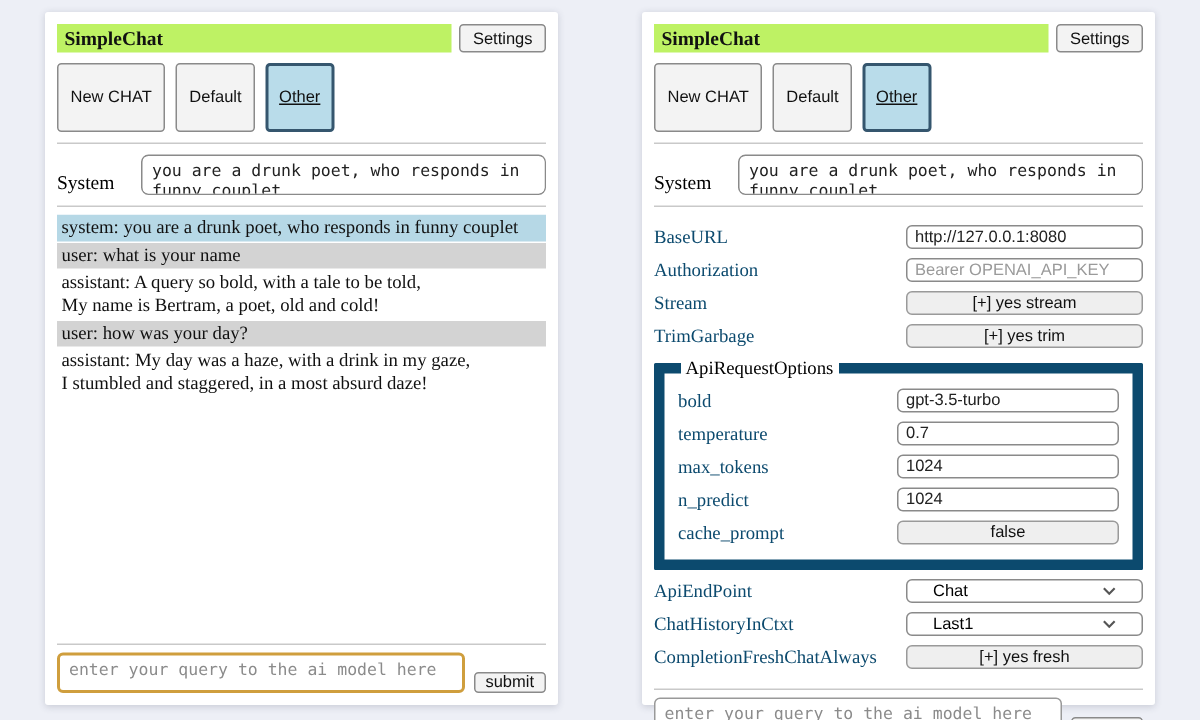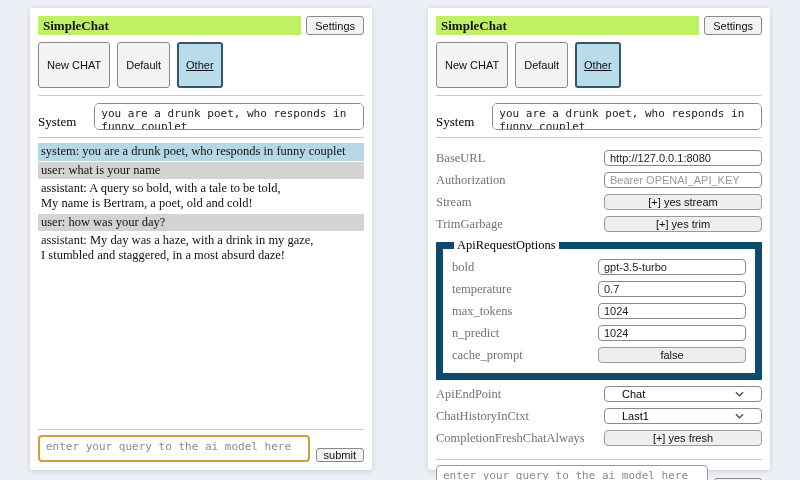--- a/index.html
+++ b/index.html
@@ -36,21 +36,21 @@
   
   .footer{margin-top:auto;}
   .query-row{display:flex;gap:6px;align-items:flex-end;}
   .query-row textarea{flex:1;height:27px;border:1px solid #999;border-radius:4px;}
   .query-row textarea.focused{border:2px solid #cf9e3d;}
   .submit-btn{font:11px "Liberation Sans",sans-serif;background:#f3f3f3;border:1px solid #8a8a8a;
               border-radius:3px;padding:0 7px;}
   
   .settings{margin-top:1px;}
   .srow{display:flex;align-items:center;margin:6px 0;min-height:16px;}
-  .srow .lbl{flex:1;font:12.5px "Liberation Serif",serif;color:#737373;white-space:nowrap;}
+  .srow .lbl{flex:1;font:12.5px "Liberation Serif",serif;color:#0c4a6e;white-space:nowrap;}
   .ctrl{width:158px;flex:none;}
   input.ctrl{height:16px;border:1px solid #8a8a8a;border-radius:4px;
              font:11px "Liberation Sans",sans-serif;color:#222;padding:1px 5px;outline:none;background:#fff;}
   input.ctrl::placeholder{color:#9a9a9a;}
   button.ctrl{height:16px;background:#efefef;border:1px solid #9a9a9a;border-radius:4px;
               font:11px "Liberation Sans",sans-serif;padding:0;}
   .select{height:16px;border:1px solid #8a8a8a;border-radius:4px;background:#fff;
           display:flex;align-items:center;justify-content:space-between;
           font:11px "Liberation Sans",sans-serif;padding:0 17px;cursor:pointer;}
   .chev{width:9px;height:6px;flex:none;}

